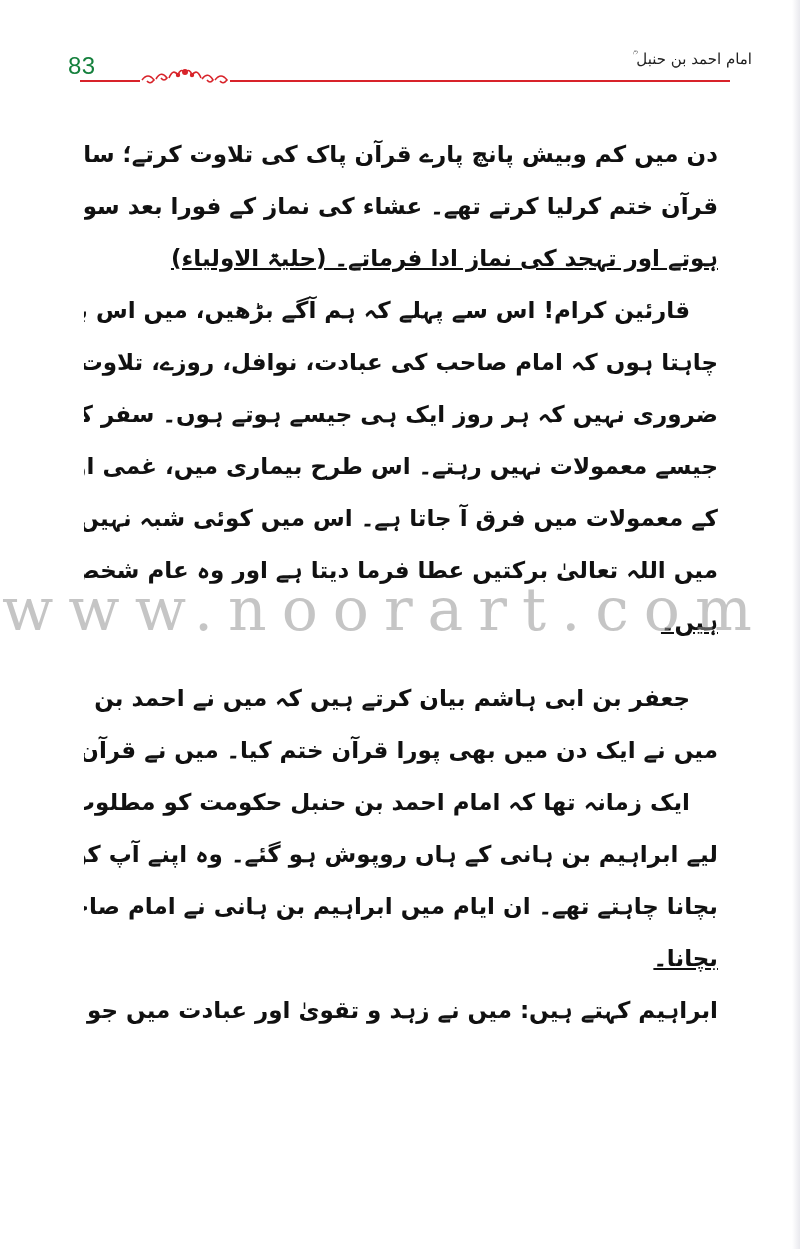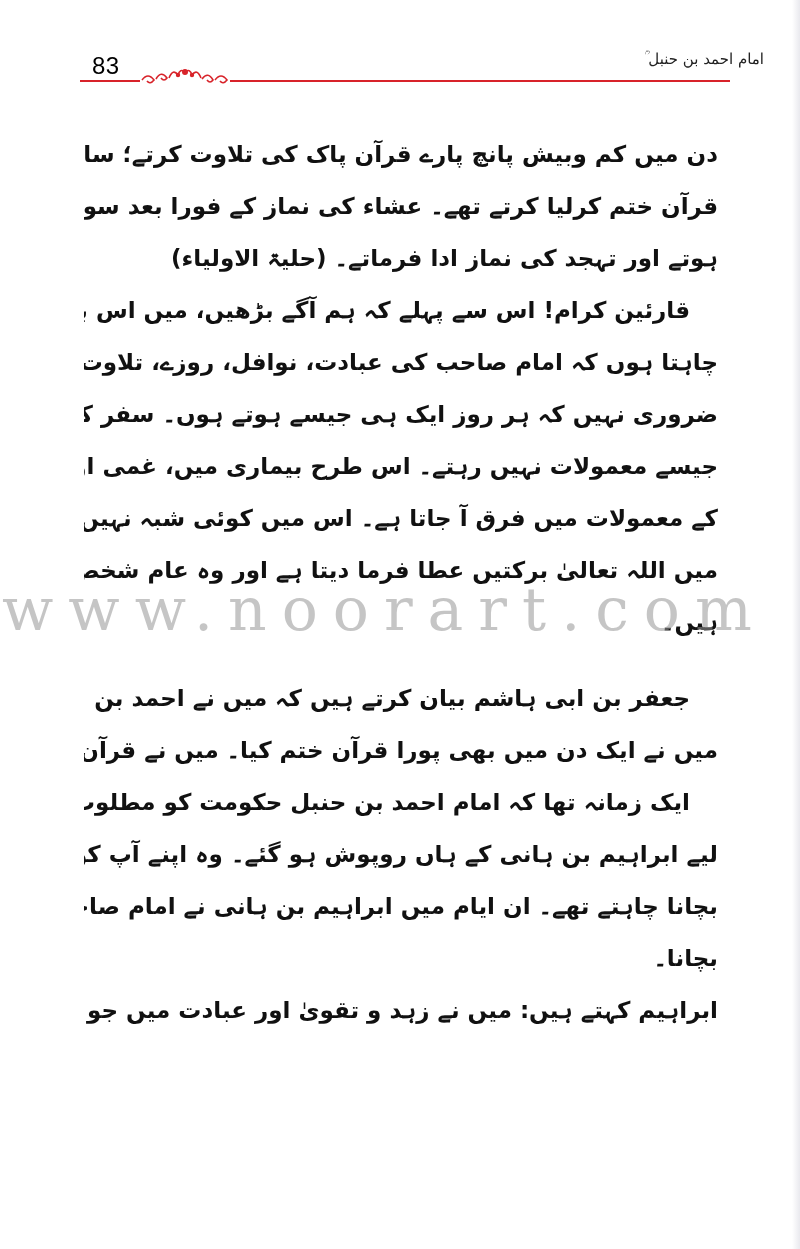--- a/index.html
+++ b/index.html
@@ -3,32 +3,32 @@
 <meta charset="utf-8">
 <style>
   html, body { margin:0; padding:0; }
   body {
     width:800px; height:1249px; background:#ffffff; position:relative; overflow:hidden;
     font-family: "DejaVu Sans", sans-serif; color:#111;
   }
   .page-edge { position:absolute; top:0; right:0; width:8px; height:1249px;
     background:linear-gradient(to right, #ffffff, #e9e9ee); }
   .header { position:absolute; left:0; top:0; width:800px; height:90px; }
-  .page-number { position:absolute; left:92px; top:52px; font-family:"Liberation Sans", sans-serif;
-    font-size:24px; color:#000000; letter-spacing:0.5px; }
+  .page-number { position:absolute; left:68px; top:52px; font-family:"Liberation Sans", sans-serif;
+    font-size:24px; color:#15803d; letter-spacing:0.5px; }
   .header-rule { position:absolute; left:80px; top:80px; width:406px; height:2px; background:#d8232a; }
   .ornament { position:absolute; left:140px; top:67px; width:90px; height:20px; }
   .running-title { position:absolute; right:315px; top:50px; direction:rtl;
     font-family:"DejaVu Serif", serif; font-size:15px; color:#222; white-space:nowrap; }
   .content { position:absolute; left:84px; top:128px; width:634px; direction:rtl; }
   .para { margin:0; }
   .line { display:block; height:52px; line-height:52px; font-size:23px; font-weight:bold;
     text-align:justify; text-align-last:justify; white-space:nowrap; overflow:hidden;
     font-family:"DejaVu Sans", sans-serif; }
-  .line.last { text-align-last:right; }
+  .line.last { text-align-last:right;text-decoration:underline; }
   .line.indent { padding-right:28px; }
   .gap { height:24px; }
   .small-gap { height:0px; }
   .watermark { position:absolute; left:2px; top:574px; width:800px; font-family:"DejaVu Serif", serif;
     font-size:60px; color:rgba(150,150,150,0.55); letter-spacing:15px; white-space:nowrap;
     pointer-events:none; }
 </style>
 </head>
 <body>
 
@@ -43,21 +43,21 @@
       <path d="M2 13 q6 -8 12 0 q-4 5 -7 1"></path>
       <path d="M16 12 q5 -9 11 -1 q-3 4 -6 0"></path>
       <path d="M29 11 q4 -10 9 -3 q2 -7 7 -3 q5 -4 7 3 q5 -7 9 3"></path>
       <path d="M62 12 q6 -8 11 1 q-3 4 -6 0"></path>
       <path d="M75 13 q6 -8 12 0 q-4 5 -7 1"></path>
       <circle cx="45" cy="5" r="2.2" fill="#d8232a"></circle>
       <circle cx="38" cy="8" r="1.4" fill="#d8232a"></circle>
       <circle cx="52" cy="8" r="1.4" fill="#d8232a"></circle>
     </g>
   </svg>
-  <div class="running-title" style="right:36px;">امام احمد بن حنبل ؒ</div>
+  <div class="running-title" style="right:48px;">امام احمد بن حنبل ؒ</div>
 </div>
 
 <div class="content">
   <div class="para">
     <span class="line">دن میں کم وبیش پانچ پارے قرآن پاک کی تلاوت کرتے؛ سات دنوں میں پورا</span>
     <span class="line">قرآن ختم کرلیا کرتے تھے۔ عشاء کی نماز کے فورا بعد سو جاتے پھر سحر میں بیدار</span>
     <span class="line last">ہوتے اور تہجد کی نماز ادا فرماتے۔ (حلیۃ الاولیاء)</span>
   </div>
   <div class="small-gap"></div>
   <div class="para">

